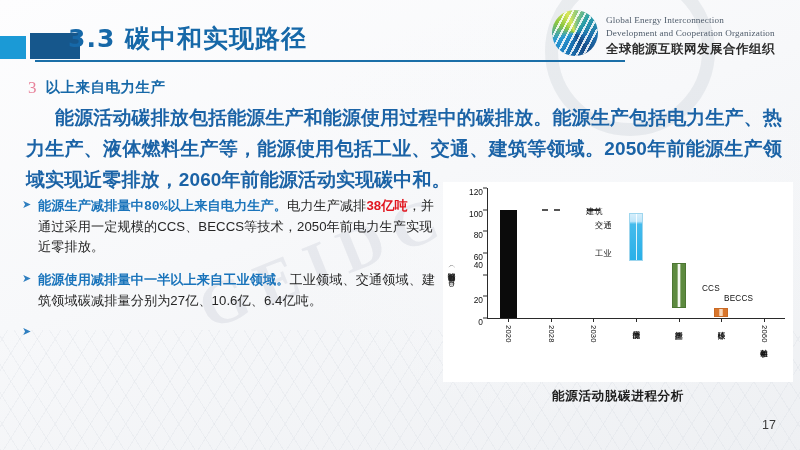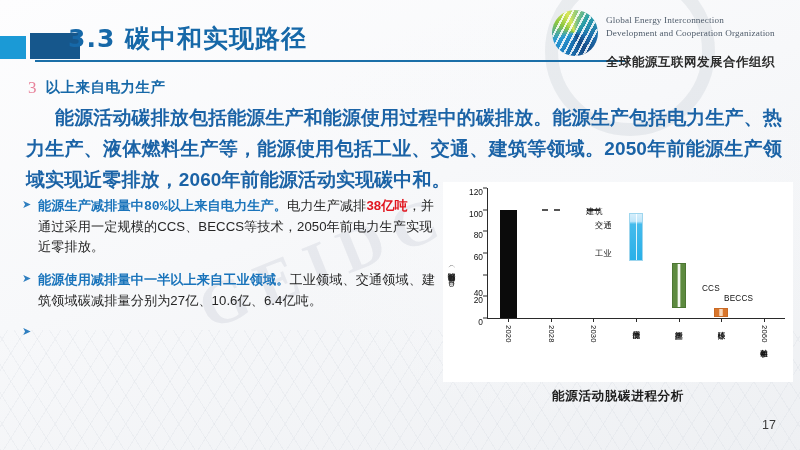--- a/index.html
+++ b/index.html
@@ -92,21 +92,21 @@
   .logo-en1, .logo-en2 {
     position: absolute; left: 54px;
     font-size: 9.2px; color: #4f5c6b; letter-spacing: 0.15px;
     font-family: "Liberation Serif", serif; white-space: nowrap;
   }
   .logo-en1 { top: 7px; }
   .logo-en2 { top: 20px; }
   .logo-cn {
     position: absolute; left: 54px; top: 33px;
     font-size: 12.5px; font-weight: 700; color: #2b2b2b;
-    letter-spacing: 0.5px; white-space: nowrap; margin-top: 13px;
+    letter-spacing: 0.5px; white-space: nowrap;
   }
 
   
   .sec-head { position: absolute; left: 28px; top: 78px; display: flex; align-items: center; gap: 9px; }
   .sec-marker {
     font-size: 17px; color: #e8839b; font-weight: 400;
     font-family: "Liberation Serif", serif; line-height: 1;
   }
   .sec-title { font-size: 14.5px; font-weight: 700; color: #1668a8; letter-spacing: 0.5px; }
 
@@ -258,21 +258,21 @@
       <span class="bullet-arrow">➤</span>
     </div>
   </div>
 
   <div class="chart-panel">
     <div class="chart-inner">
       <div class="y-axis-title">二氧化碳排放（亿吨CO₂）</div>
       <div class="y-ticks">
           <div class="y-tick" style="top: 136px;">0</div>
           <div class="y-tick" style="top: 114.333px;">20</div>
-          <div class="y-tick" style="top: 107px;">40</div>
+          <div class="y-tick" style="top: 79px;">40</div>
           <div class="y-tick" style="top: 71px;">60</div>
           <div class="y-tick" style="top: 49.3333px;">80</div>
           <div class="y-tick" style="top: 27.6667px;">100</div>
           <div class="y-tick" style="top: 6px;">120</div>
         </div>
       <div class="axis-y-line"></div>
       <div class="axis-x-line"></div>
       <div class="plot">
           <div class="bar bar-black" style="left: 12.7857px; width: 17px; top: 21.6667px; height: 108.333px;"></div>
           <div class="bar bar-dash" style="left: 54.8571px; width: 18px; top: 20.5833px;"></div>

